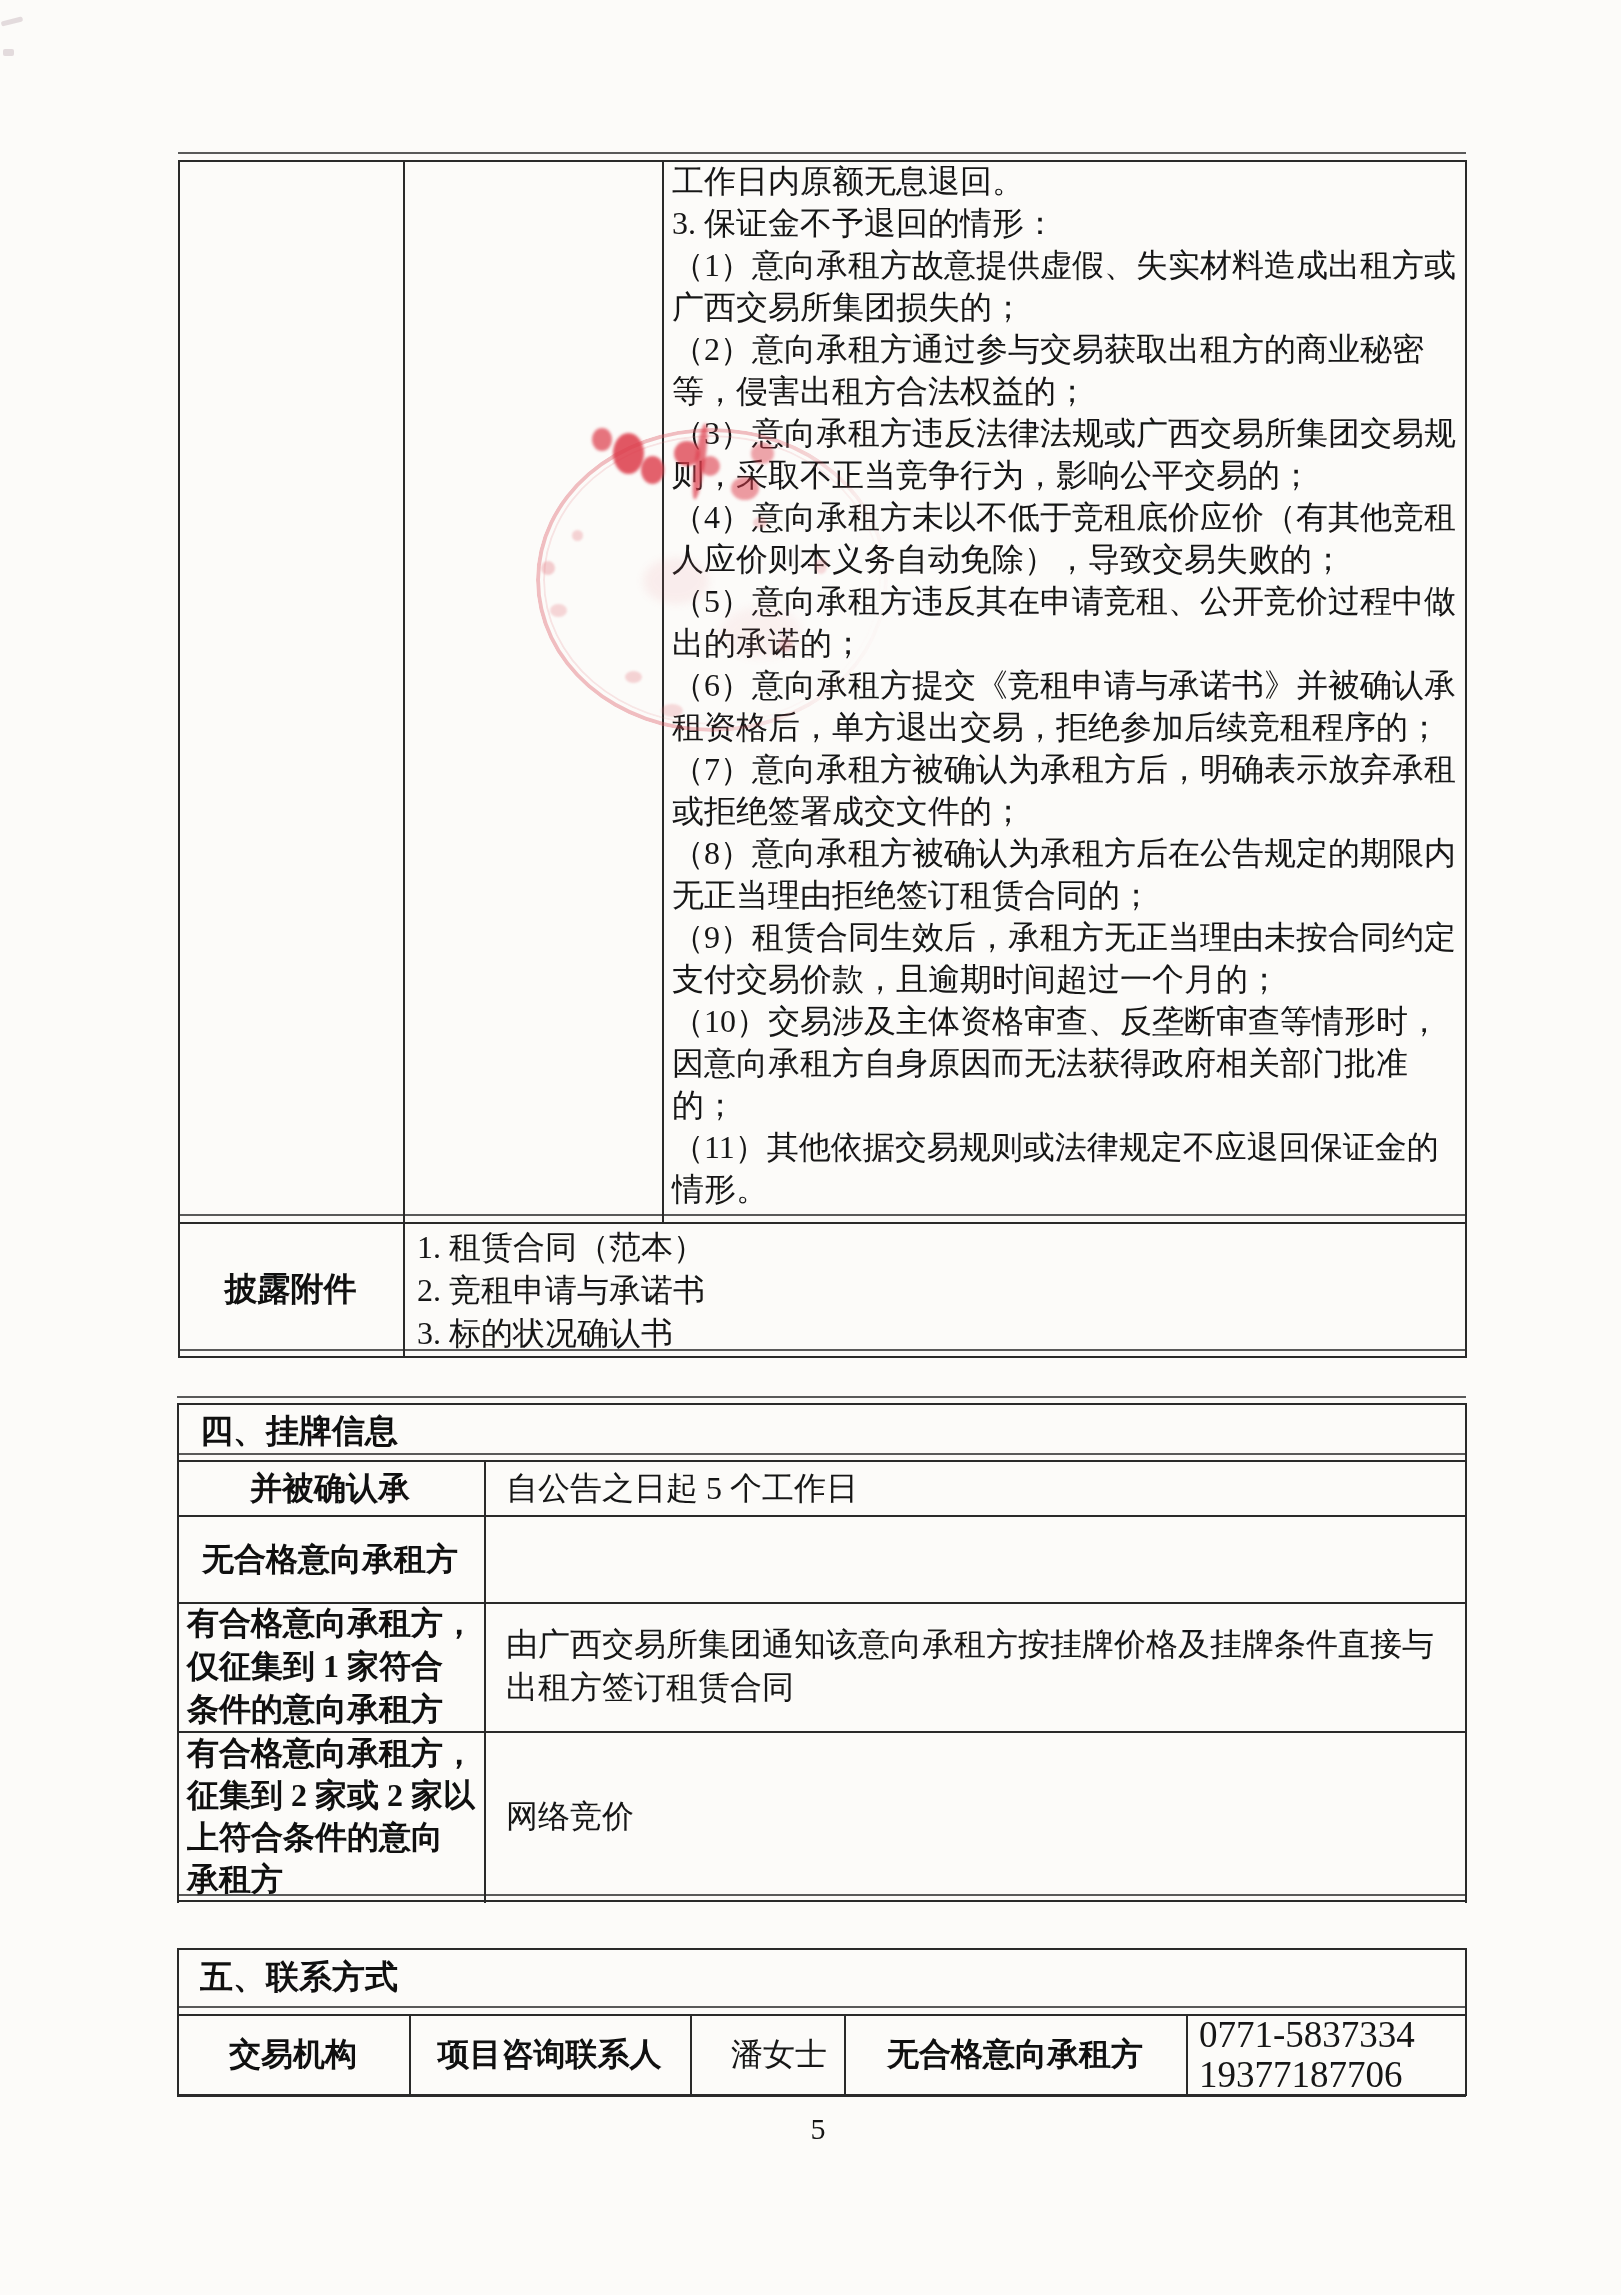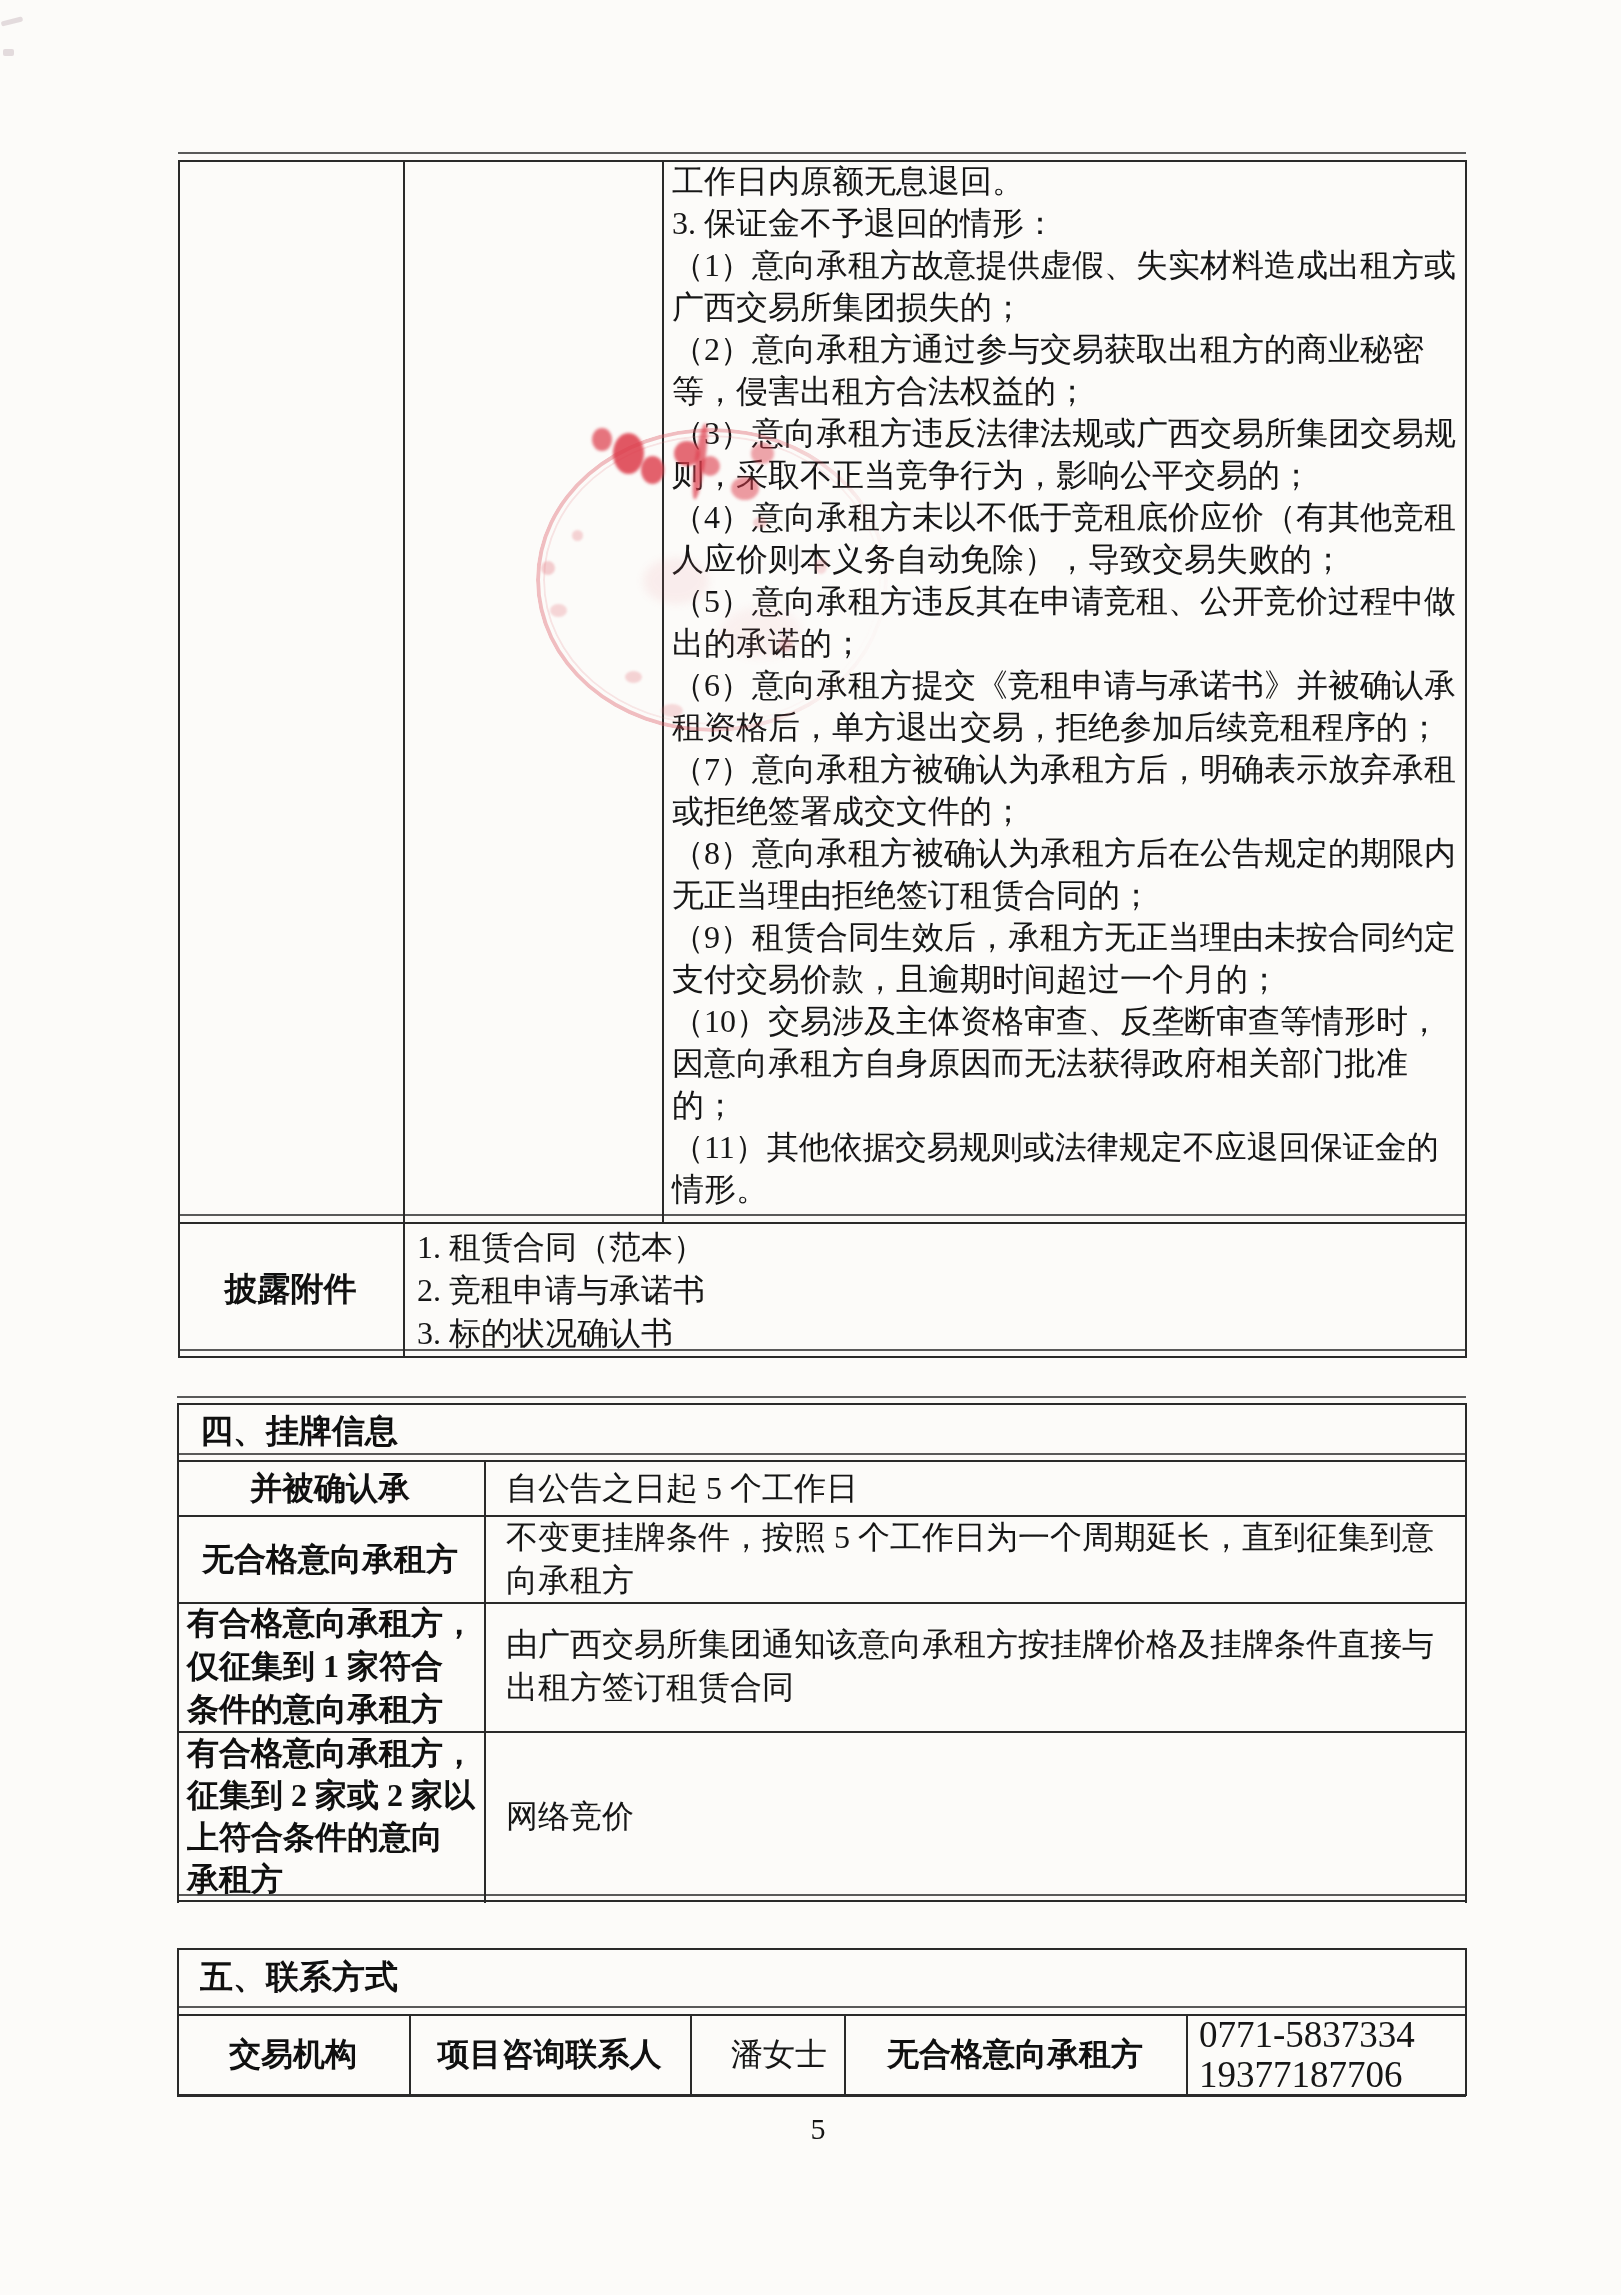--- a/index.html
+++ b/index.html
@@ -105,22 +105,20 @@
   <div class="vline" style="left:177px;top:1403px;height:500px;"></div>
   <div class="vline" style="left:484px;top:1460px;height:443px;"></div>
   <div class="vline" style="left:1465px;top:1403px;height:500px;"></div>
 
   <div class="txt bold title left-box" style="left:200px;top:1403px;width:1022px;height:56px;">四、挂牌信息</div>
 
   <div class="txt bold center-box" style="left:177px;top:1460px;width:306px;height:55px;">并被确认承</div>
   <div class="txt left-box" style="left:506px;top:1460px;width:946px;height:55px;">自公告之日起 5 个工作日</div>
 
   <div class="txt bold center-box" style="left:177px;top:1515px;width:306px;height:87px;">无合格意向承租方</div>
-  <div class="txt ml" style="left:506px;top:1516px;width:951px;line-height:43px;">不变更挂牌条件，按照 5 个工作日为一个周期延长，直到征集到意
-向承租方</div>
 
   <div class="txt ml bold" style="left:187px;top:1602px;width:291px;line-height:43px;">有合格意向承租方，
 仅征集到 1 家符合
 条件的意向承租方</div>
   <div class="txt ml" style="left:506px;top:1623px;width:951px;line-height:43px;">由广西交易所集团通知该意向承租方按挂牌价格及挂牌条件直接与
 出租方签订租赁合同</div>
 
   <div class="txt ml bold" style="left:187px;top:1732px;width:291px;line-height:42px;">有合格意向承租方，
 征集到 2 家或 2 家以
 上符合条件的意向

